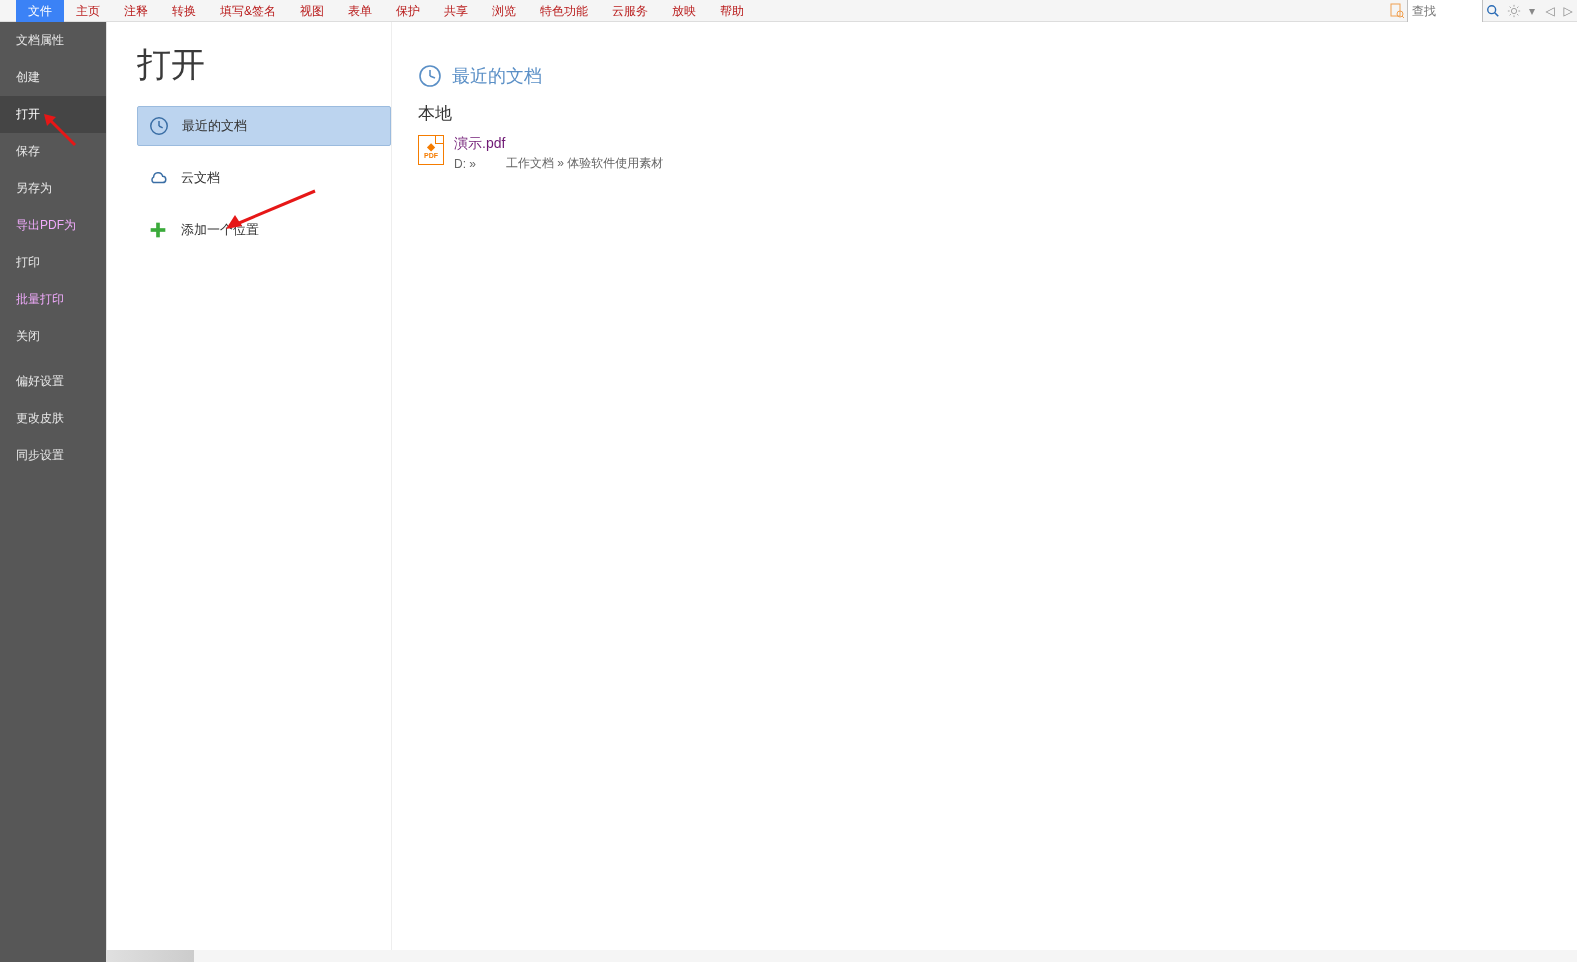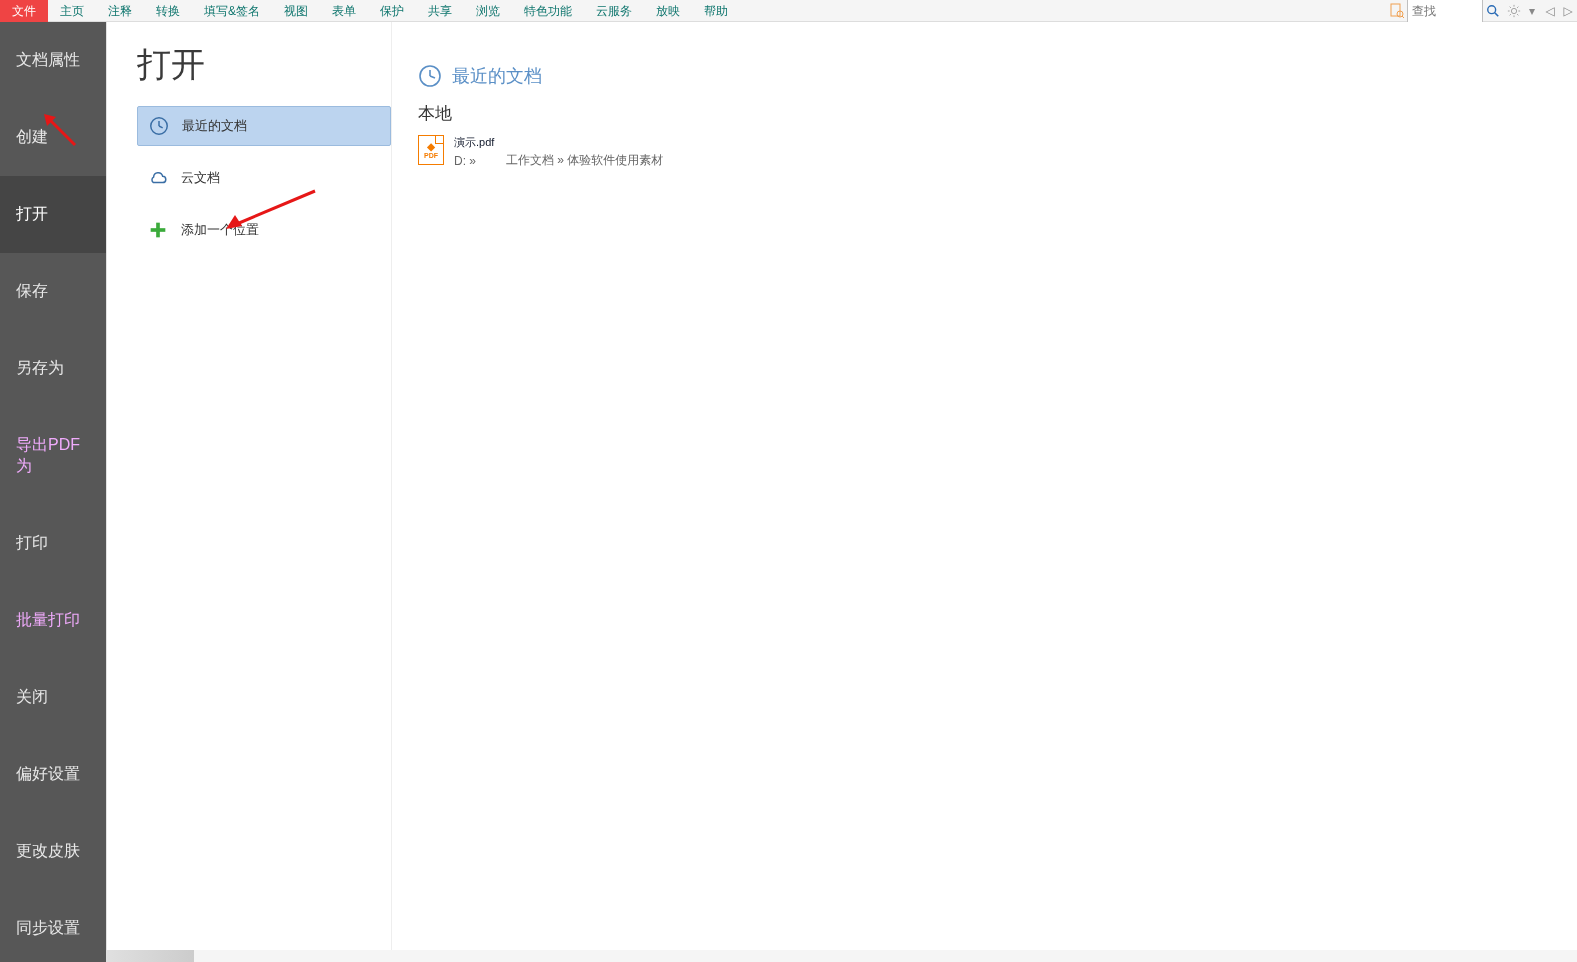--- a/index.html
+++ b/index.html
@@ -16,26 +16,27 @@
   display: flex;
   align-items: center;
   height: 22px;
   background: #f5f5f5;
   border-bottom: 1px solid #ddd;
 }
 .menubar .tab {
   padding: 0 12px;
   height: 22px;
   line-height: 22px;
-  color: #0f766e;
+  color: #b91c1c;
   cursor: pointer;
 }
 .menubar .tab.active {
-  background: #ef4444;
+  background: #3b82f6;
   color: #fff;
+  margin-left: 16px;
 }
 .menubar .spacer { flex: 1; }
 .menubar .search-wrap {
   display: flex;
   align-items: center;
   margin-right: 2px;
 }
 .menubar .search-icon-left {
   width: 16px; height: 16px;
   margin-right: 2px;
@@ -67,22 +68,22 @@
 }
 
 .leftnav {
   width: 106px;
   background: #575757;
   color: #e8e8e8;
   display: flex;
   flex-direction: column;
 }
 .leftnav .item {
-  padding: 28px 16px;
-  font-size: 16px;
+  padding: 10px 16px;
+  font-size: 12px;
   cursor: pointer;
 }
 .leftnav .item.active {
   background: #454545;
   color: #fff;
 }
 .leftnav .item.disabled {
   color: #f0abfc;
 }
 .leftnav .gap { height: 8px; }
@@ -170,22 +171,22 @@
   position: relative;
 }
 .file-row .pdf-icon .corner {
   position: absolute; top: 0; right: 0;
   width: 8px; height: 8px;
   border-left: 1px solid #f57c00;
   border-bottom: 1px solid #f57c00;
   background: #fff;
 }
 .file-row .info .fname {
-  font-size: 11px;
-  color: #0f172a;
+  font-size: 14px;
+  color: #701a75;
 }
 .file-row .info .fpath {
   font-size: 12px;
   color: #666;
   display: flex;
   align-items: center;
   gap: 3px;
   margin-top: 2px;
 }
 .file-row .info .fpath .blur {

